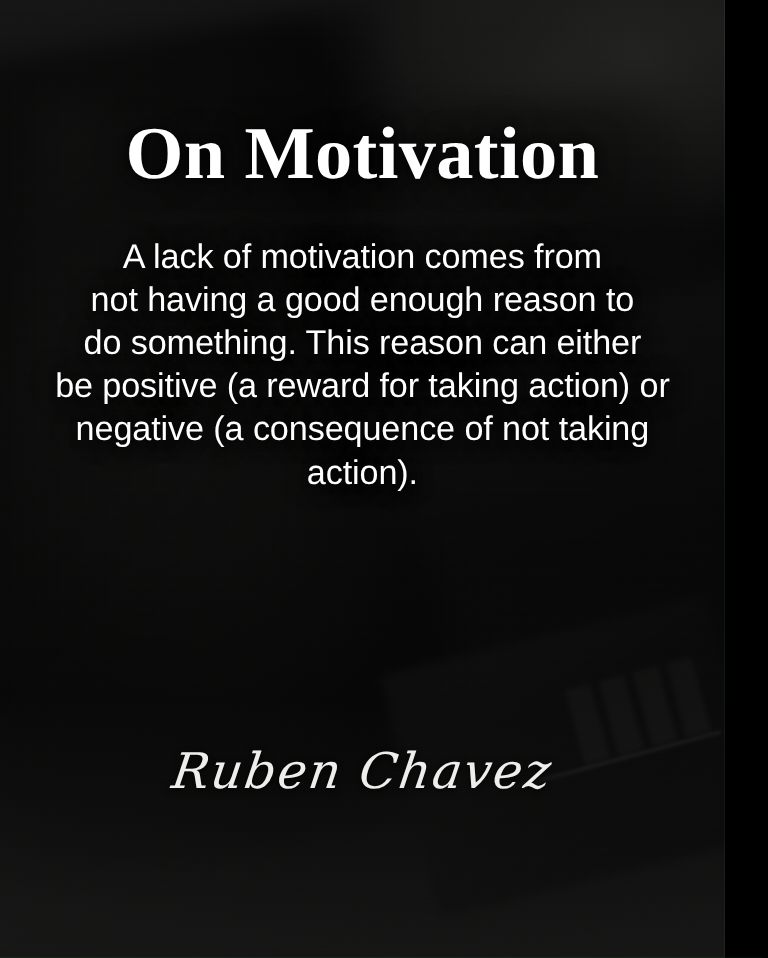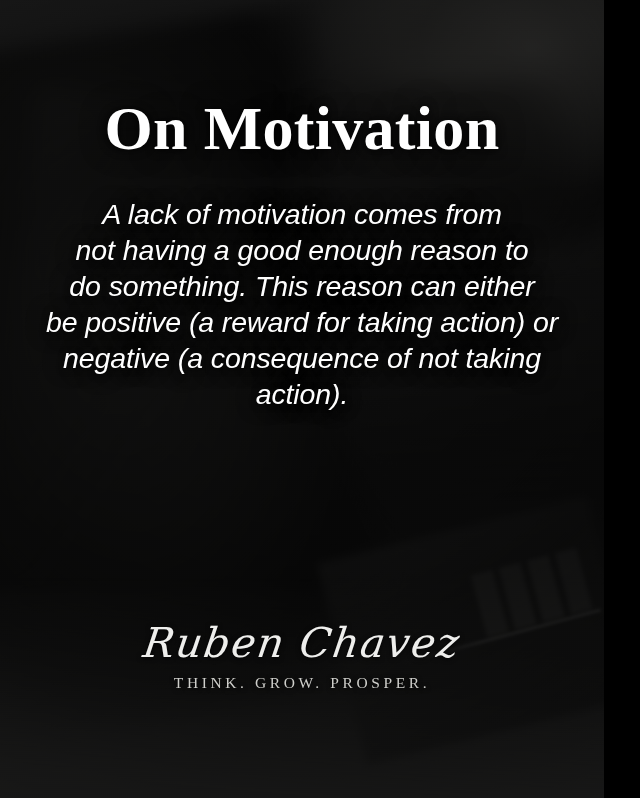--- a/index.html
+++ b/index.html
@@ -191,21 +191,20 @@
     right: 0;
     text-shadow: 0 1px 10px rgba(0,0,0,0.85), 0 0 26px rgba(0,0,0,0.55);
   }
 
   .body-block {
     position: absolute;
     top: 196px;
     left: 0;
     right: 0;
     padding: 0 28px;
-    font-style: italic;
   }
 
   .para {
     margin: 0;
     font-family: "Liberation Sans", sans-serif;
     font-size: 28.5px;
     font-weight: 400;
     line-height: 36px;
     color: #ffffff;
     letter-spacing: -0.1px;
@@ -275,17 +274,16 @@
     <div class="body-block">
       <p class="para">A lack of motivation comes from
 not having a good enough reason to
 do something. This reason can either
 be positive (a reward for taking action) or
 negative (a consequence of not taking action).</p>
     </div>
 
     <div class="signature-block">
       <div class="signature">Ruben Chavez</div>
-      <div class="tagline">THINK. GROW. PROSPER.</div>
     </div>
 
   </div>
 </div>
 
 </body></html>

